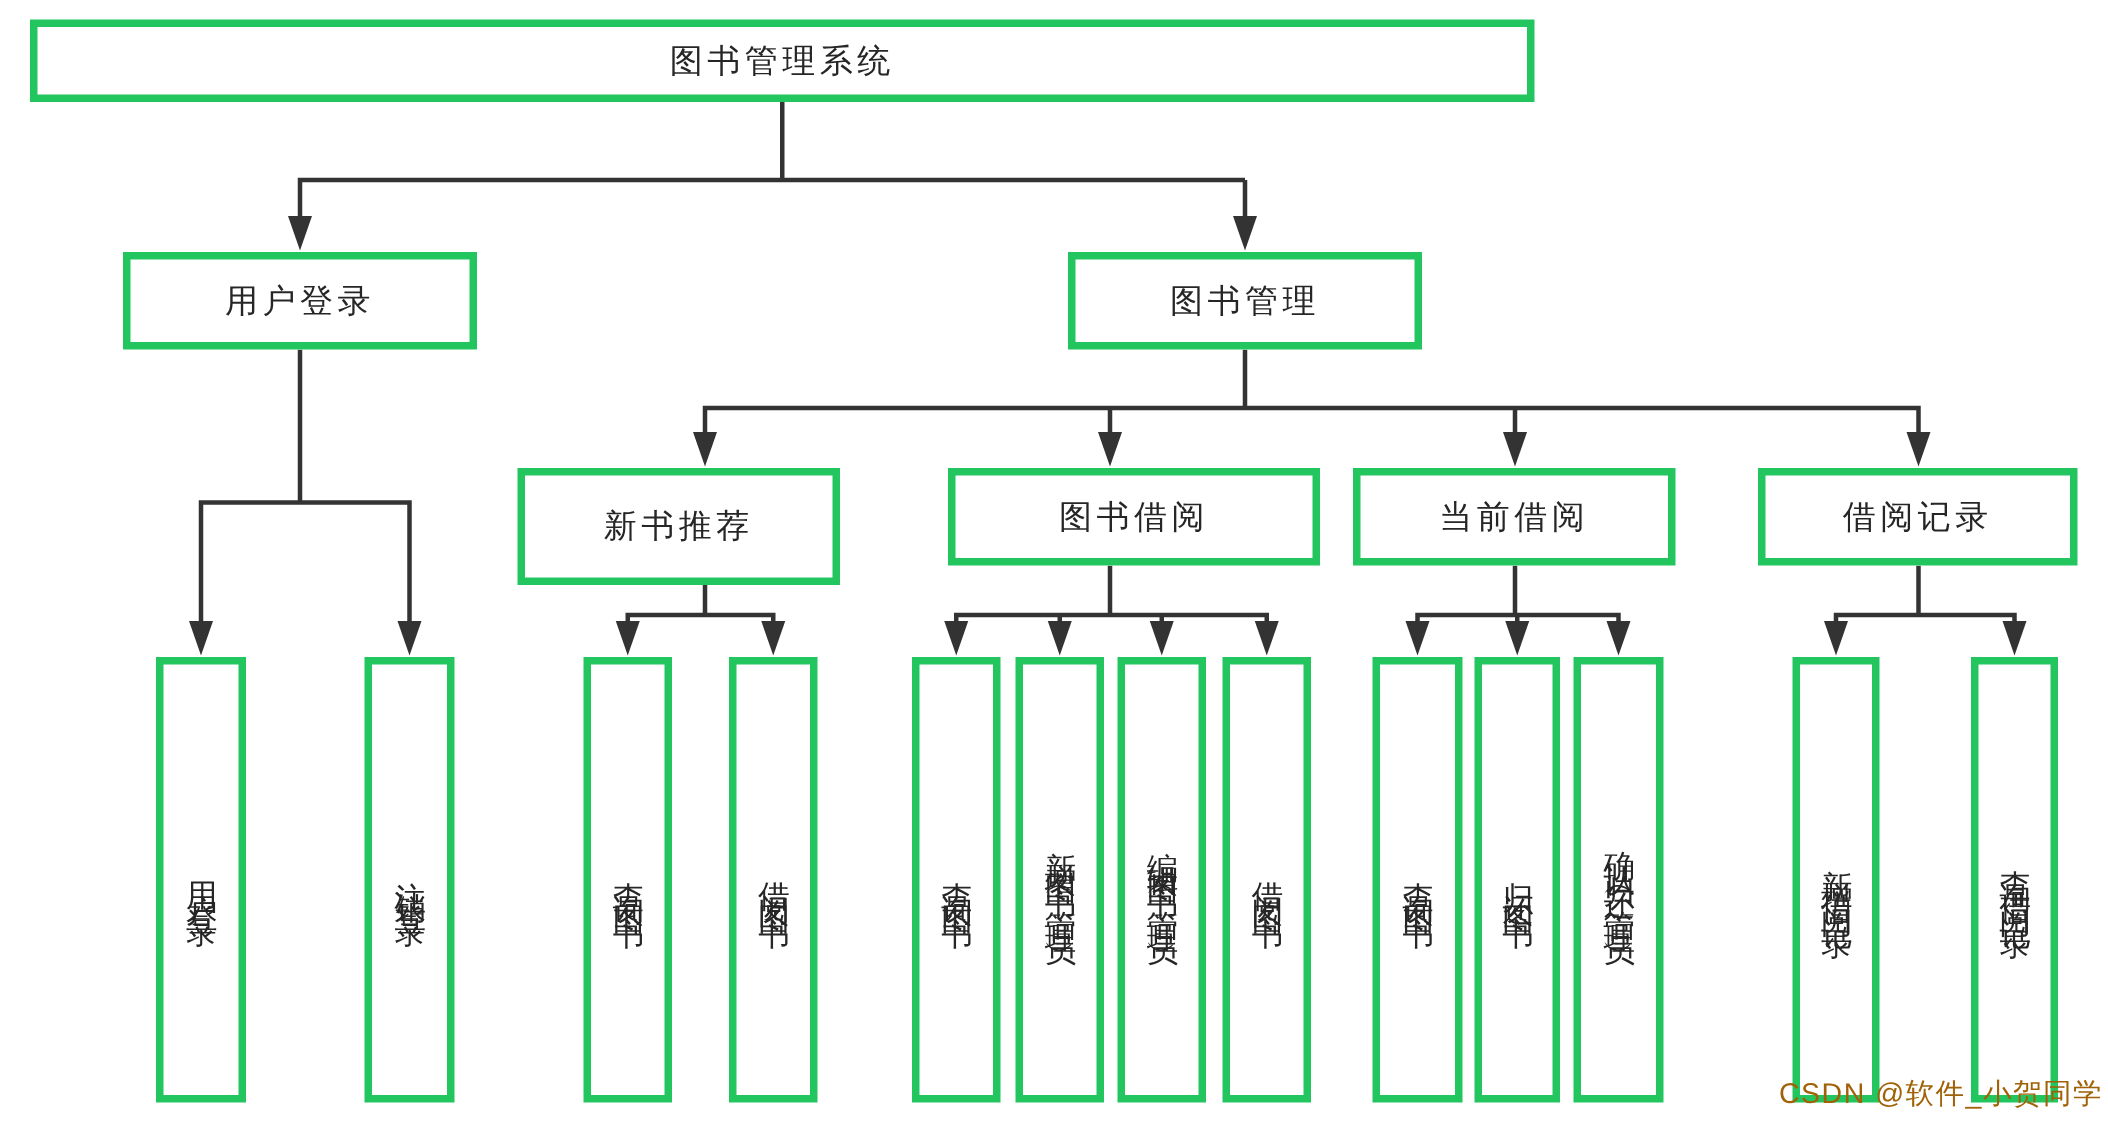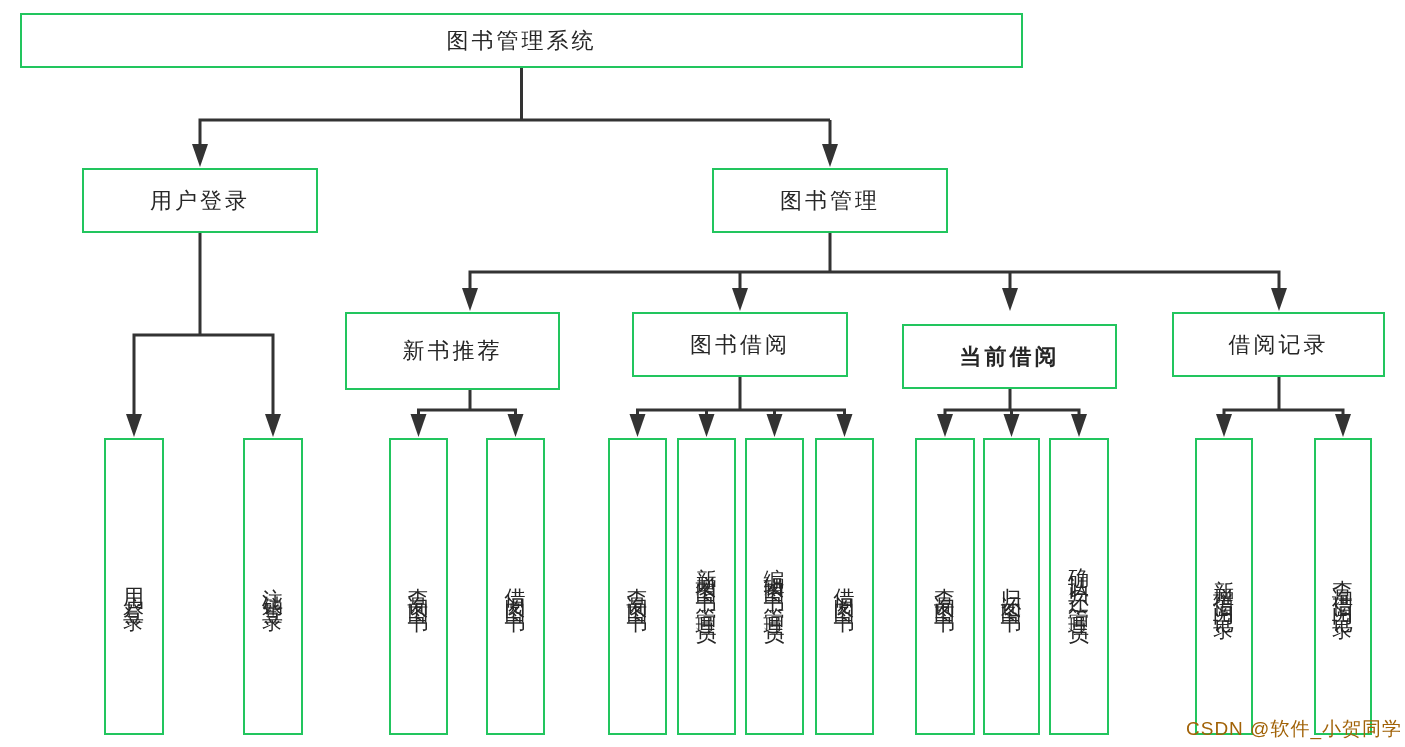--- a/index.html
+++ b/index.html
@@ -4,36 +4,36 @@
 <style>
   html,body{margin:0;padding:0;background:#fff;}
   #canvas{
     position:relative;width:1405px;height:747px;background:#ffffff;overflow:hidden;
     font-family:"Liberation Sans","DejaVu Sans",sans-serif;color:#262626;
   }
   #connectors{position:absolute;left:0;top:0;width:1405px;height:747px;z-index:0;}
   #connectors path.c-line{fill:none;stroke:#333333;stroke-width:3;}
   #connectors path.c-arrow{fill:#333333;stroke:none;}
   .node{
-    position:absolute;background:#ffffff;border:2px solid #22c55e;box-sizing:border-box;
+    position:absolute;background:#ffffff;border:5px solid #22c55e;box-sizing:border-box;
     display:flex;align-items:center;justify-content:center;z-index:1;
   }
   .hlabel{font-size:22px;letter-spacing:3px;white-space:nowrap;line-height:1;}
   .leaf{top:438px;height:297px;}
   .vlabel{
     writing-mode:vertical-rl;text-orientation:mixed;
     font-size:21px;letter-spacing:8px;line-height:1;white-space:nowrap;
   }
   
   .n-root{left:20px;top:13px;width:1003px;height:55px;}
   .n-ul{left:82px;top:168px;width:236px;height:65px;}
   .n-bm{left:712px;top:168px;width:236px;height:65px;text-align:right;}
   .n-nb{left:345px;top:312px;width:215px;height:78px;font-family:Liberation Serif, serif;}
-  .n-bb{left:632px;top:312px;width:216px;height:65px;font-family:Liberation Serif, serif;}
-  .n-cb{left:902px;top:324px;width:215px;height:65px;font-weight:bold;}
+  .n-bb{left:632px;top:312px;width:248px;height:65px;font-family:Liberation Serif, serif;}
+  .n-cb{left:902px;top:312px;width:215px;height:65px;}
   .n-rec{left:1172px;top:312px;width:213px;height:65px;}
   .l1{left:104px;width:60px;}  .l2{left:243px;width:60px;}
   .l3{left:389px;width:59px;}  .l4{left:486px;width:59px;}
   .l5{left:608px;width:59px;}  .l6{left:677px;width:59px;}
   .l7{left:745px;width:59px;}  .l8{left:815px;width:59px;}
   .l9{left:915px;width:60px;}  .l10{left:983px;width:57px;}
   .l11{left:1049px;width:60px;} .l12{left:1195px;width:58px;}
   .l13{left:1314px;width:58px;}
   #watermark{
     position:absolute;left:1186px;top:716px;z-index:5;

